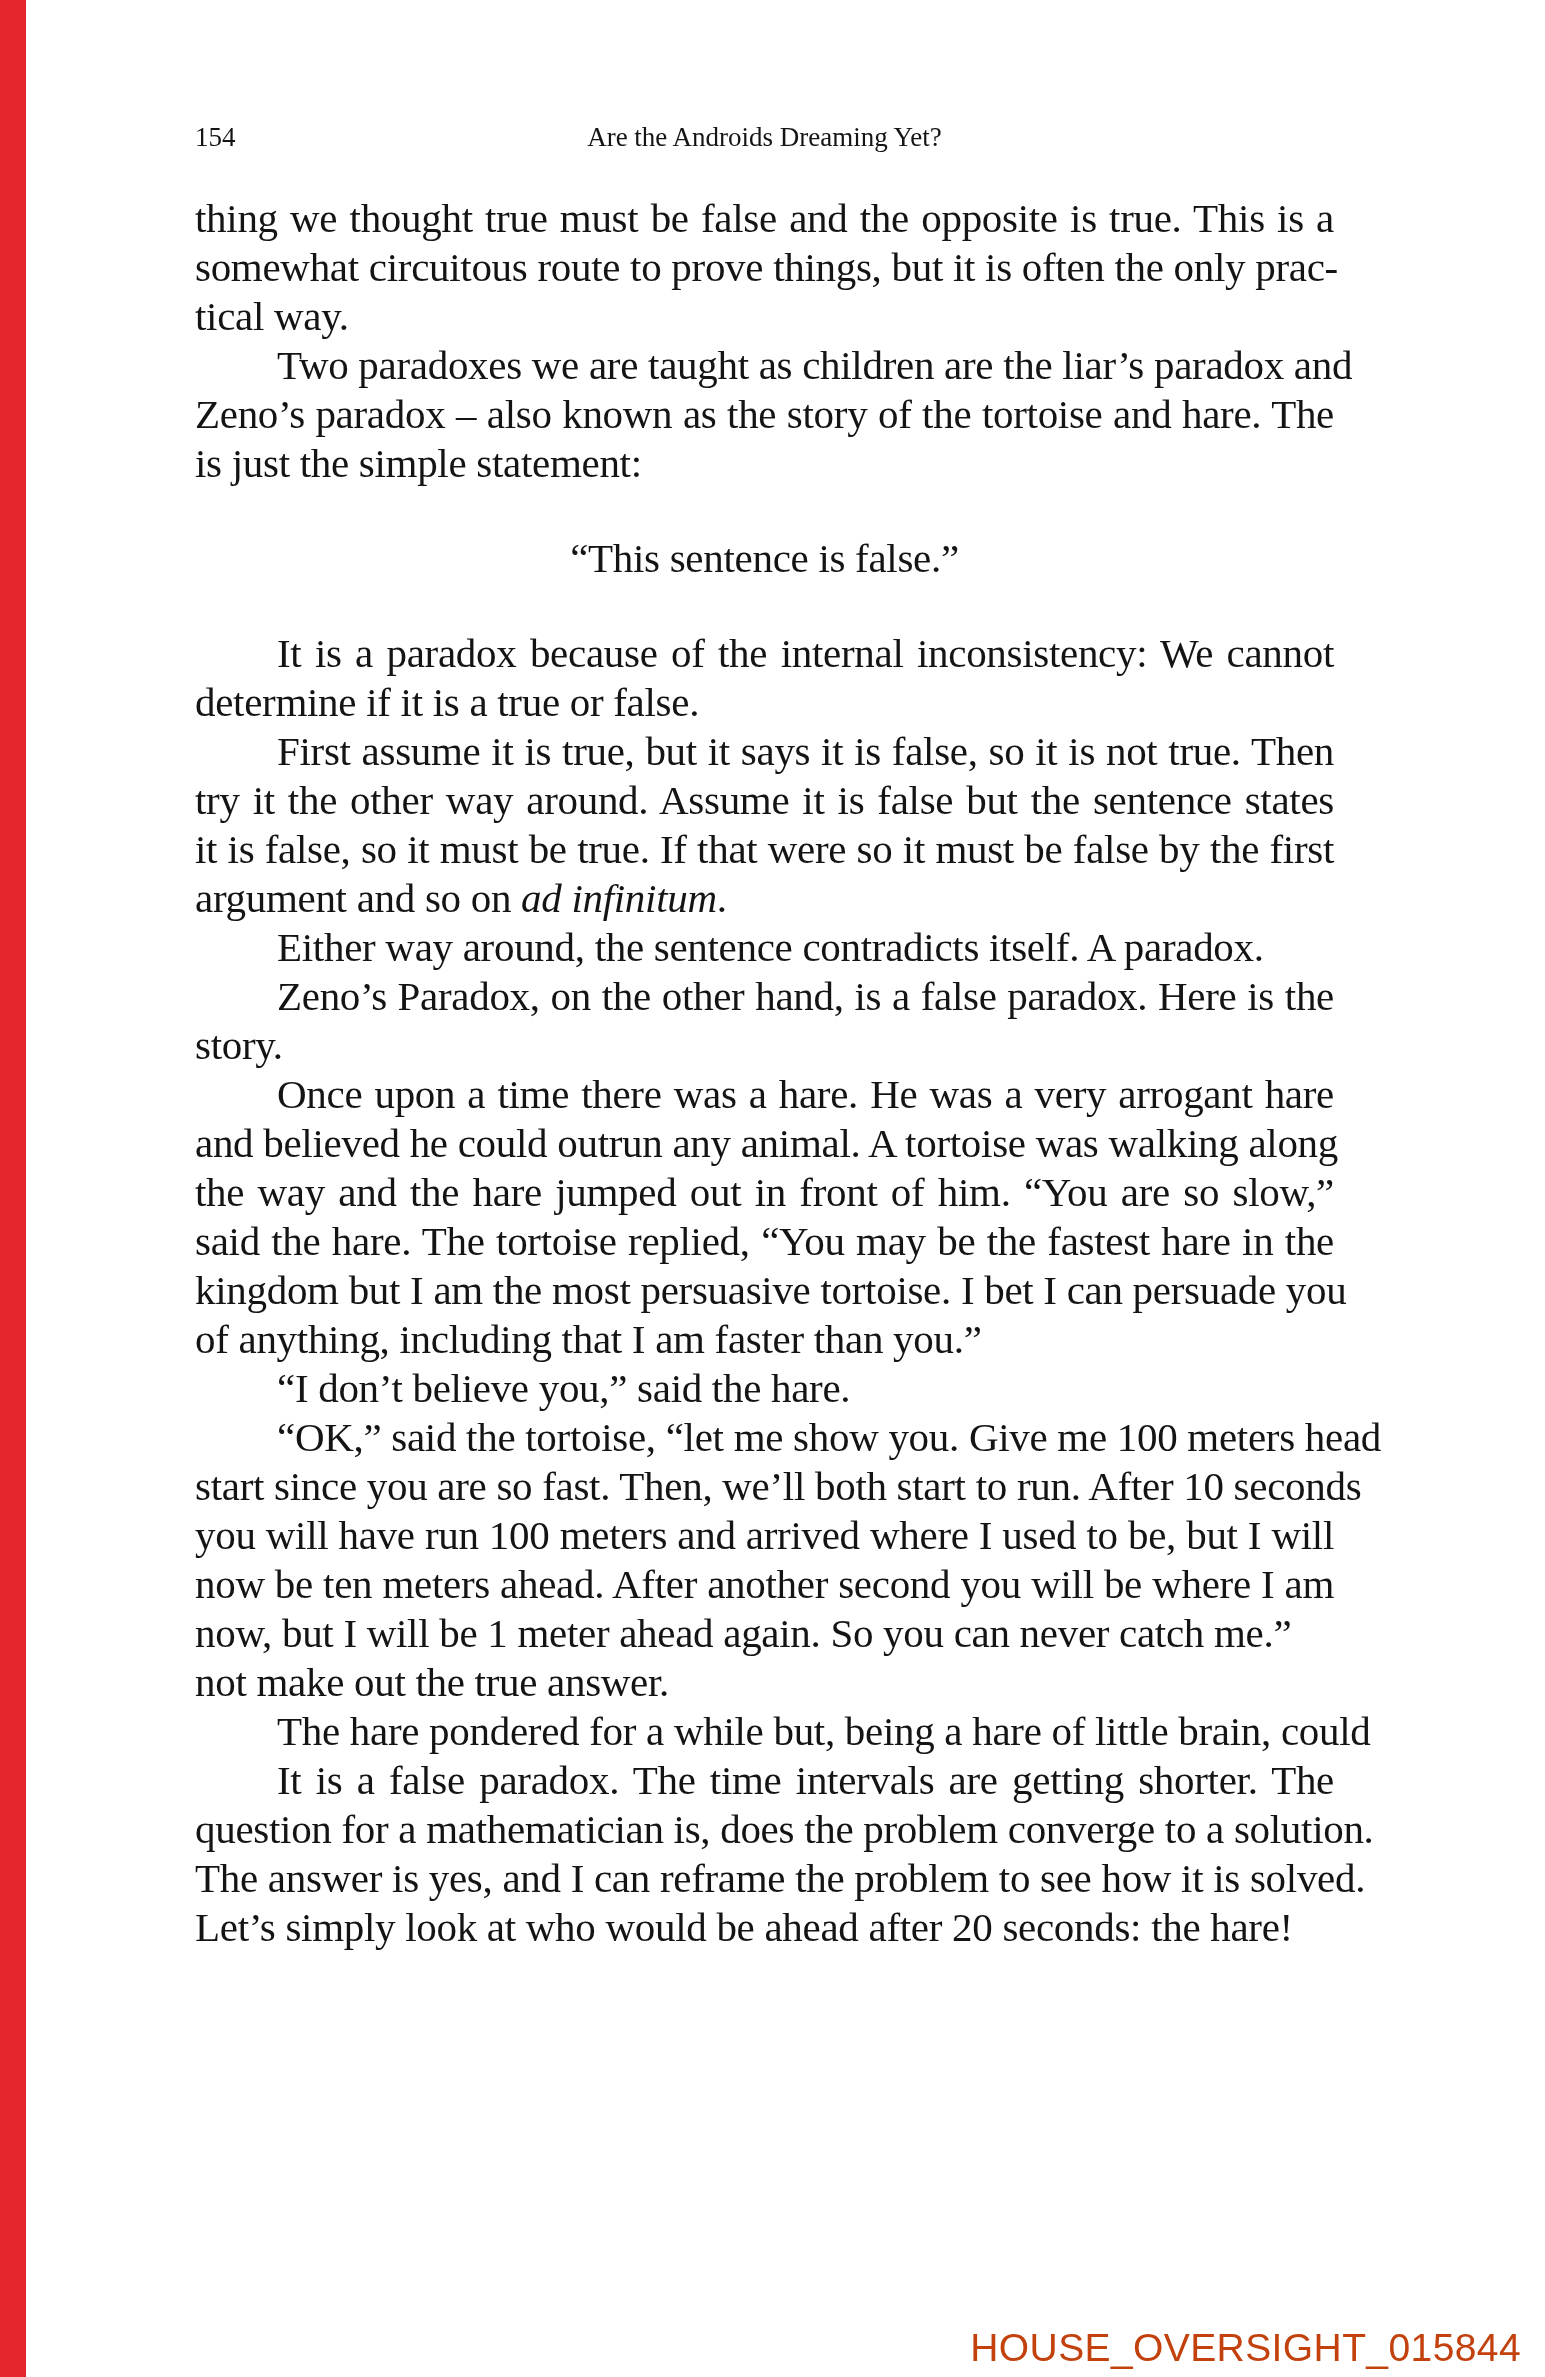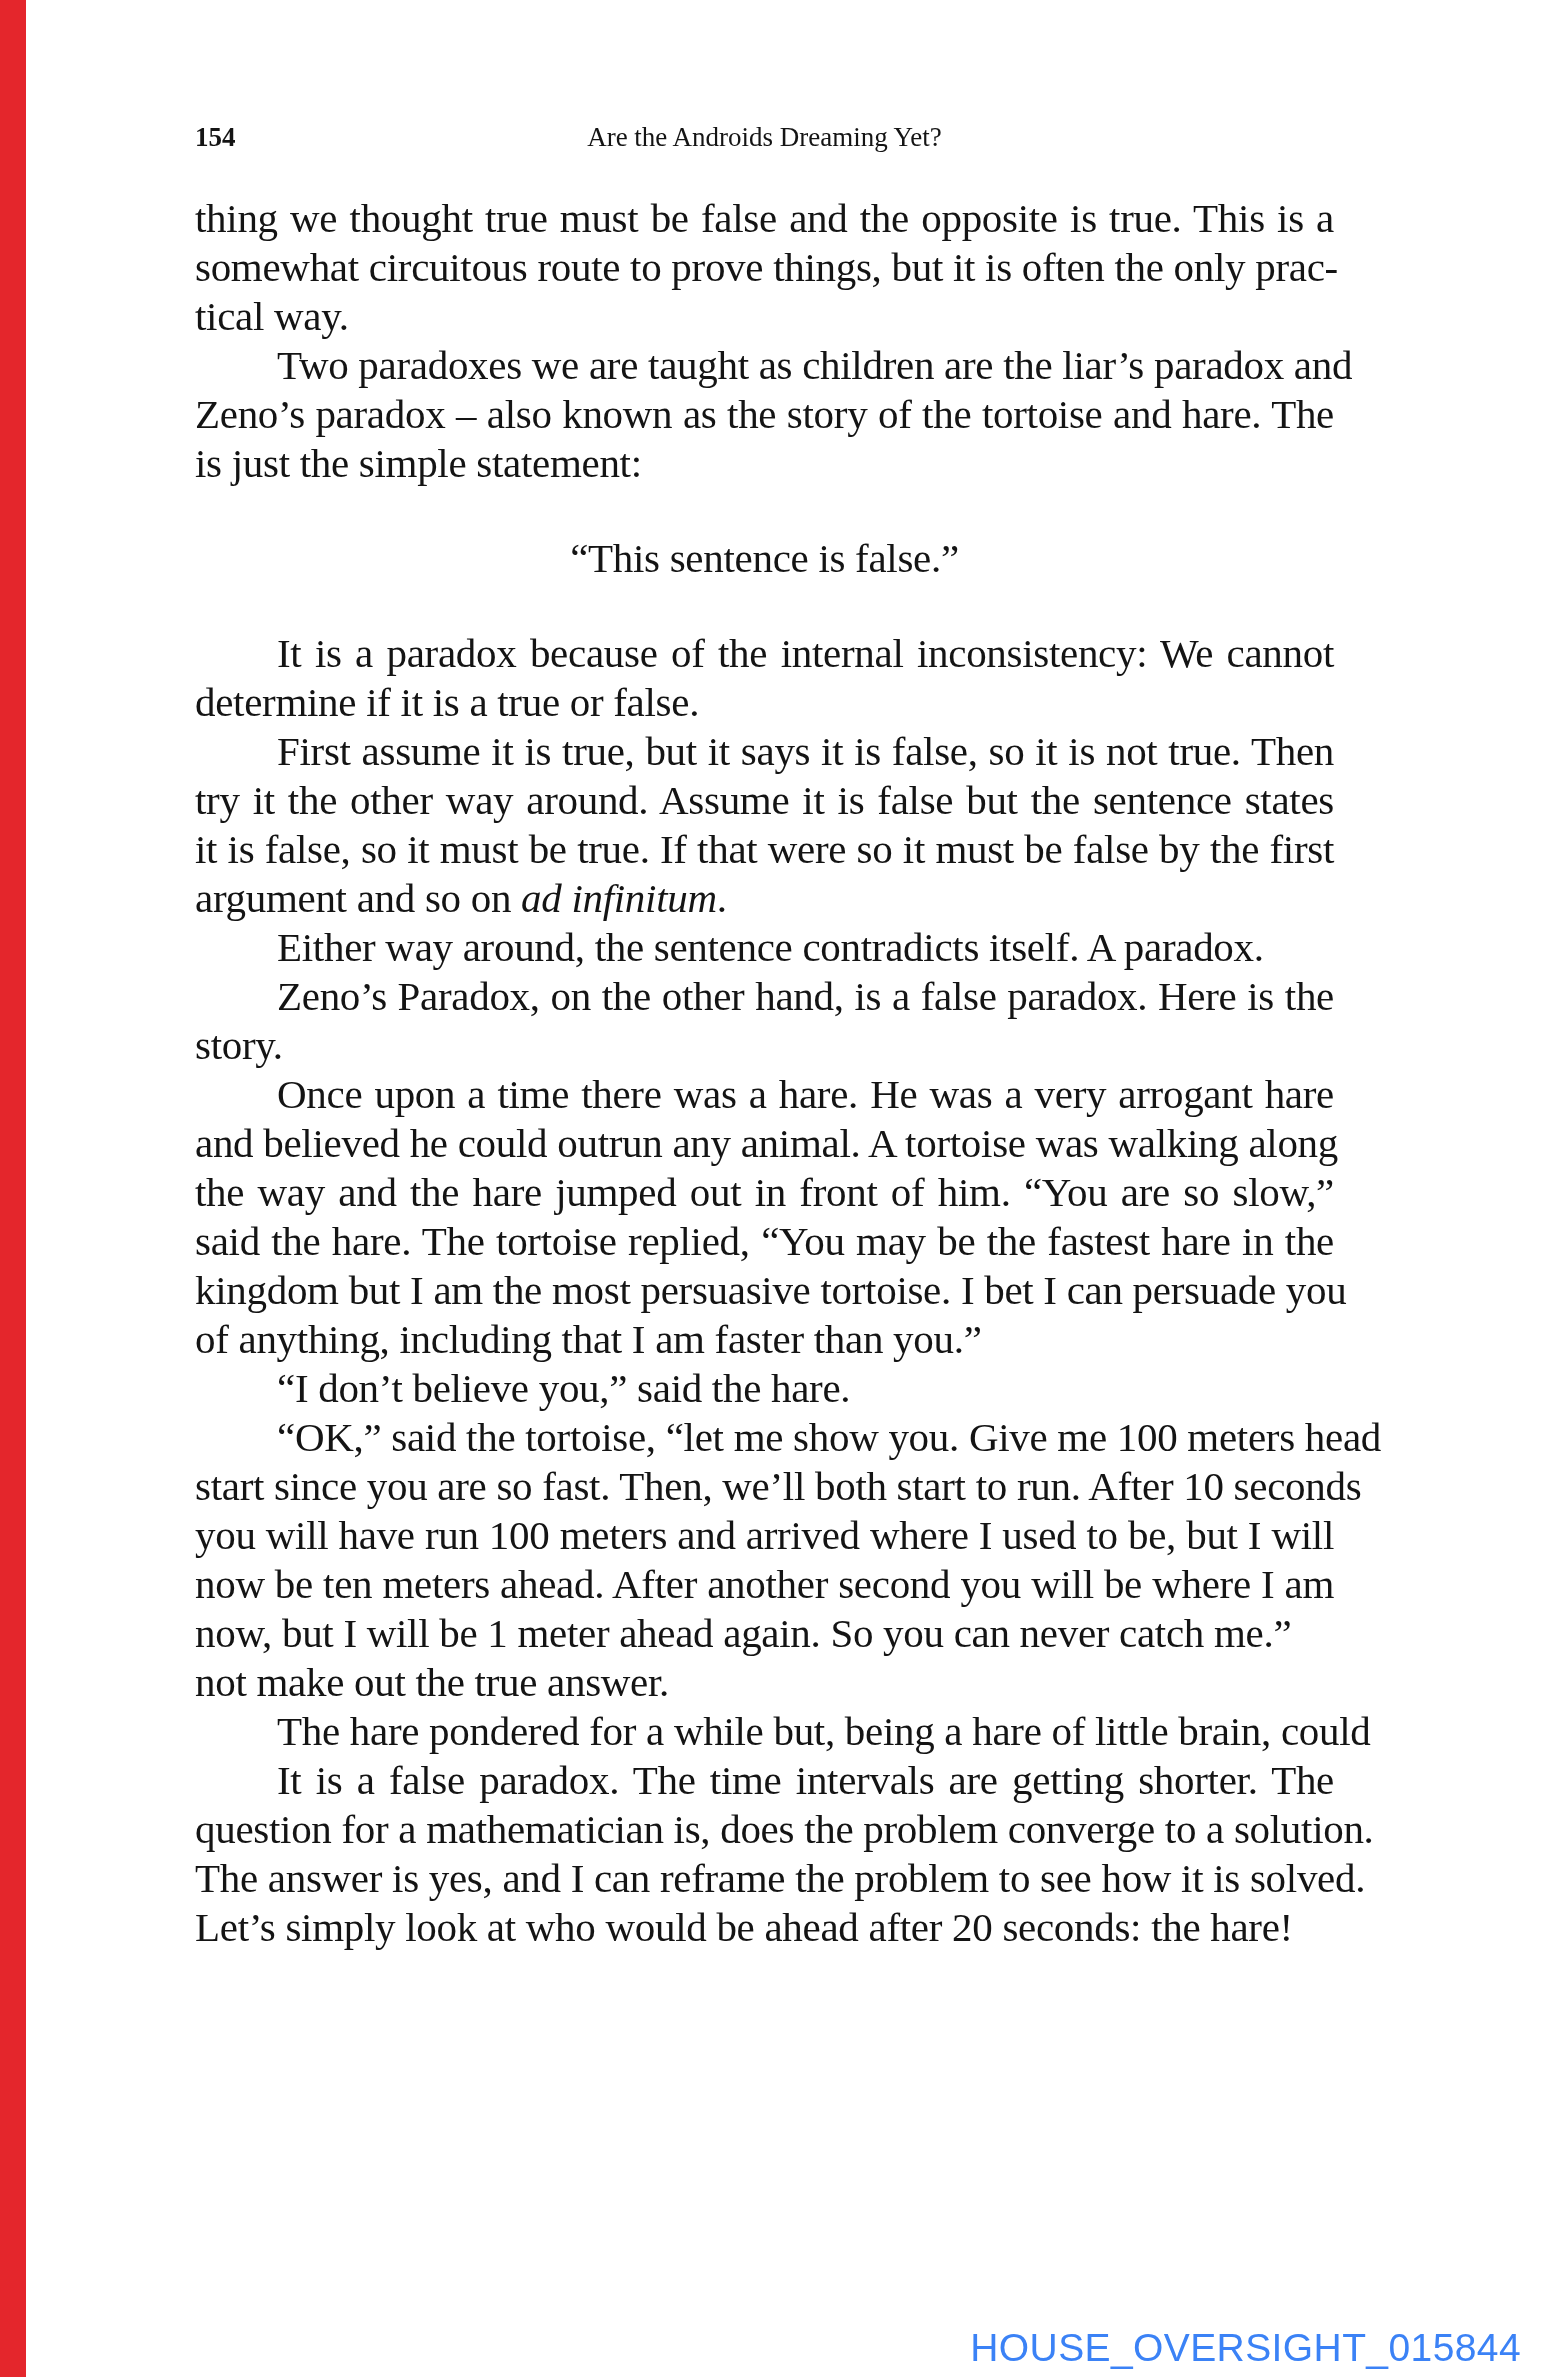--- a/index.html
+++ b/index.html
@@ -29,21 +29,20 @@
     left: 195px;
     width: 1139px;
     height: 39px;
     font-size: 27px;
     line-height: 39px;
   }
   .page-number {
     position: absolute;
     left: 0;
     top: 0;
-    font-weight: bold;
   }
   .running-title {
     position: absolute;
     left: 0;
     right: 0;
     top: 0;
     text-align: center;
   }
   .body-text {
     position: absolute;
@@ -78,21 +77,21 @@
     height: 46px;
   }
   em.it {
   }
   .watermark {
     position: absolute;
     right: 24px;
     bottom: 6.9px;
     font-family: "Liberation Sans", "DejaVu Sans", sans-serif;
     font-size: 39px;
-    color: #3b82f6;
+    color: #c2410c;
     letter-spacing: 0.4px;
   }
 </style>
 </head>
 <body>
 
 <div class="page" style="color: rgb(20, 20, 20); background: rgb(255, 255, 255);">
   <div class="red-stripe" style="background: rgb(228, 38, 44);"></div>
 
   <div class="header-row">

